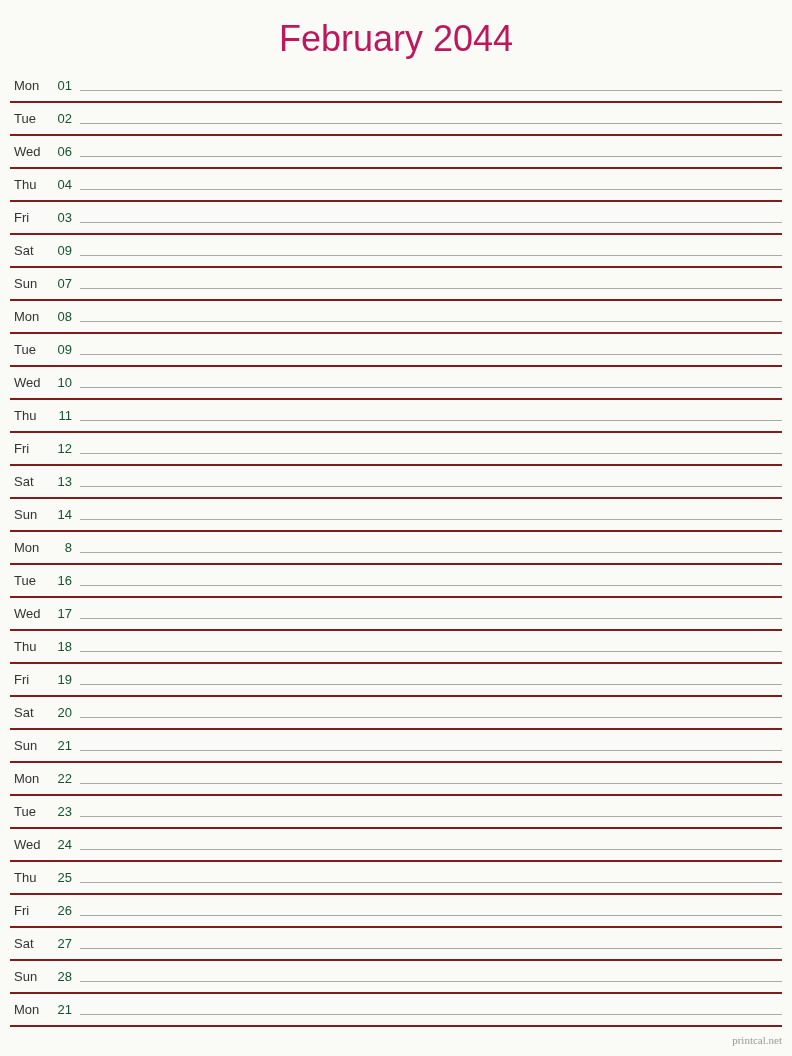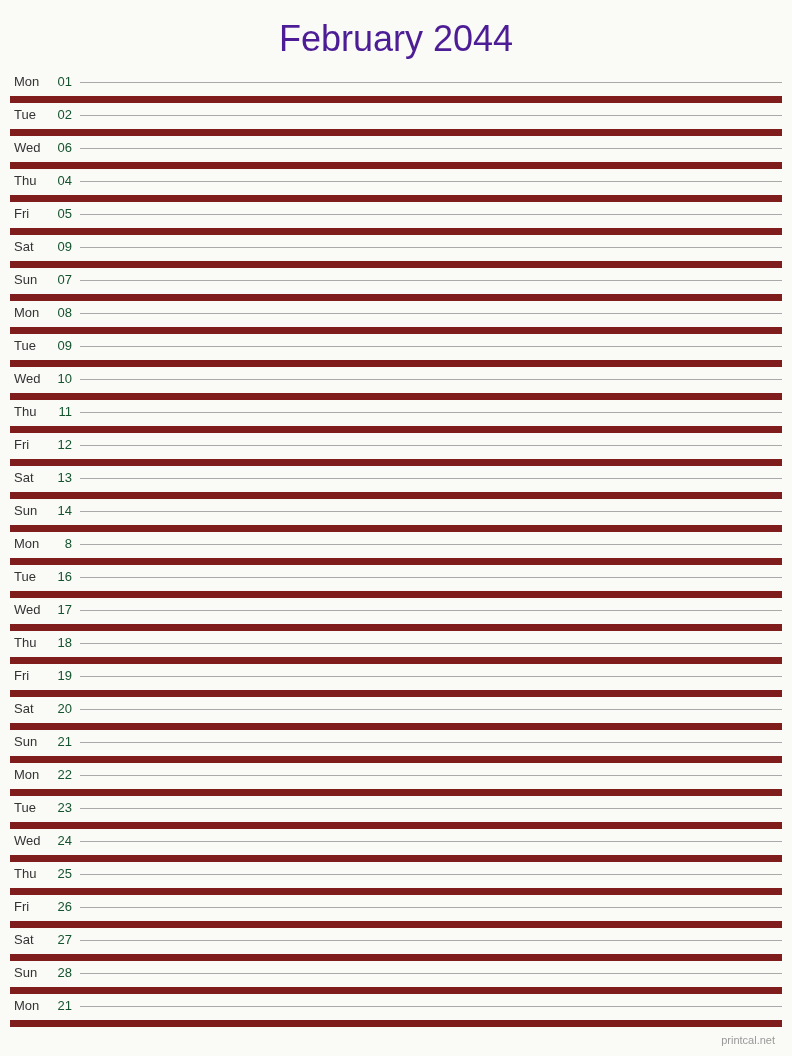--- a/index.html
+++ b/index.html
@@ -14,31 +14,31 @@
       background-color: #fafaf7;
       font-family: Arial, sans-serif;
       position: relative;
     }
 
     .page-title {
       text-align: center;
       font-size: 36px;
       font-weight: normal;
       padding: 18px 0 10px 0;
-      color: #4c1d95;
+      color: #be185d;
     }
 
     .calendar-list {
       padding: 0 10px;
     }
 
     .day-row {
       display: flex;
-      align-items: flex-start;
-      border-bottom: 7px solid #7f1d1d;
+      align-items: center;
+      border-bottom: 2px solid #7f1d1d;
       min-height: 33px;
       padding: 4px 0;
     }
 
     .day-name {
       width: 40px;
       font-size: 13px;
       color: #333;
       text-align: left;
       padding-left: 4px;
@@ -58,23 +58,24 @@
       flex: 1;
       border-bottom: 1px solid #aaa;
       margin-bottom: -1px;
       height: 1px;
       margin-top: 8px;
     }
 
     .watermark {
       position: absolute;
       bottom: 10px;
-      right: 17px;
+      right: 10px;
       font-size: 11px;
       color: #999;
+      font-family: Liberation Serif, serif;
     }
   </style>
 </head>
 <body>
 
 <h1 class="page-title">February 2044</h1>
 
 <div class="calendar-list" id="calendar-list">
 <div class="day-row">
       <span class="day-name">Mon</span>
@@ -91,21 +92,21 @@
       <span class="day-number">06</span>
       <div class="day-line"></div>
     </div>
     <div class="day-row">
       <span class="day-name">Thu</span>
       <span class="day-number">04</span>
       <div class="day-line"></div>
     </div>
     <div class="day-row">
       <span class="day-name">Fri</span>
-      <span class="day-number">05</span>
+      <span class="day-number">03</span>
       <div class="day-line"></div>
     </div>
     <div class="day-row">
       <span class="day-name">Sat</span>
       <span class="day-number">09</span>
       <div class="day-line"></div>
     </div>
     <div class="day-row">
       <span class="day-name">Sun</span>
       <span class="day-number">07</span>

